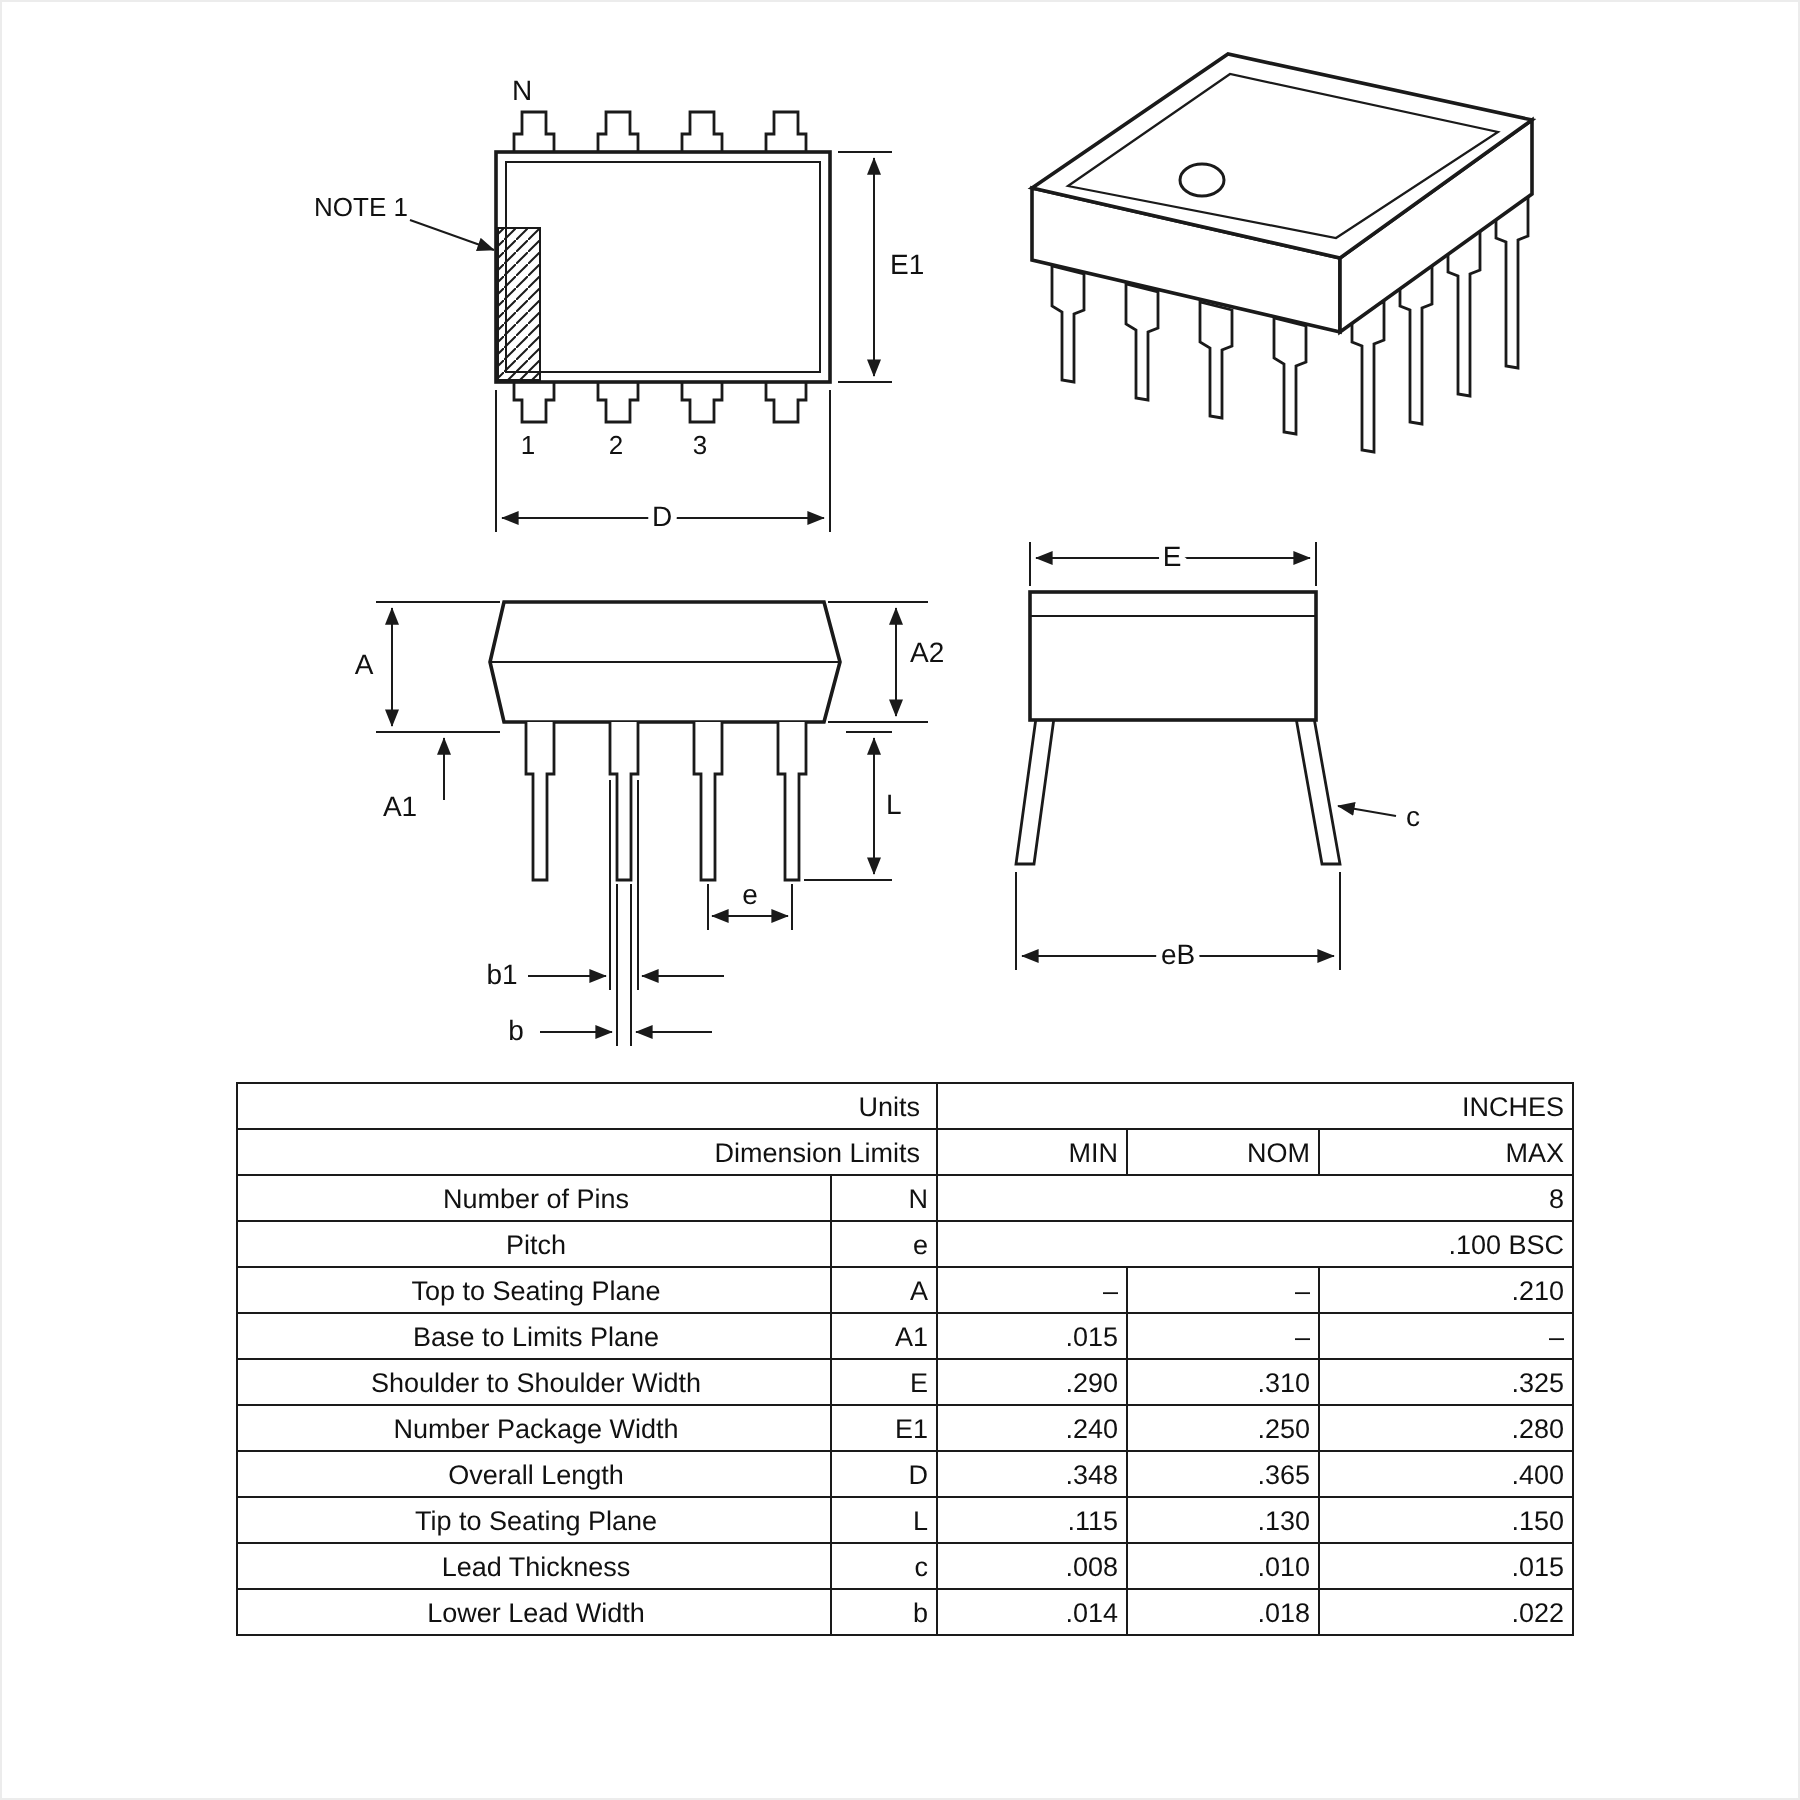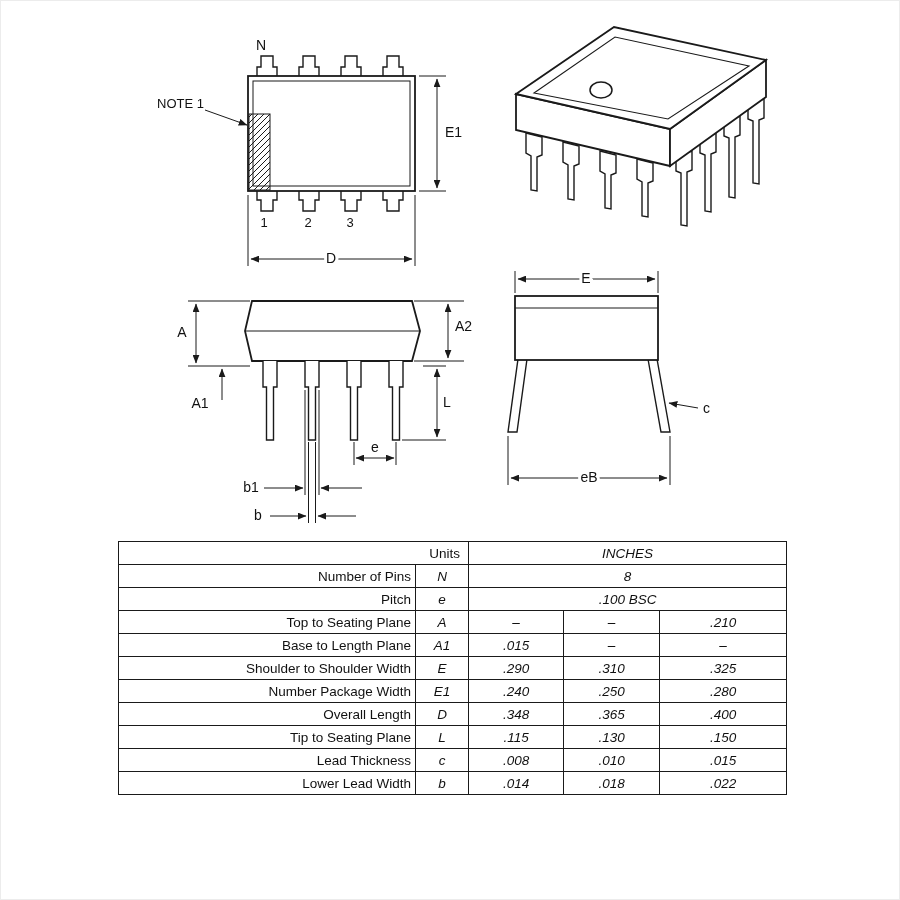--- a/index.html
+++ b/index.html
@@ -13,22 +13,22 @@
   .halo{paint-order:stroke;stroke:#fff;stroke-width:6px;}
   #dim-table{
     position:absolute;left:118px;top:541px;width:668px;
     border-collapse:collapse;table-layout:fixed;
     font-size:13.5px;color:#111;
   }
   #dim-table td{
     border:1px solid #1a1a1a;height:22px;padding:0 4px;
     overflow:hidden;white-space:nowrap;
   }
-  #dim-table td.name{text-align:right;padding-left:6px;}
-  #dim-table td.center{text-align:center;font-style:italic;}
+  #dim-table td.name{text-align:center;padding-left:6px;}
+  #dim-table td.center{text-align:right;}
   #dim-table td.right{text-align:right;padding-right:8px;}
 </style>
 </head>
 <body>
 
 
 
 <div class="page-frame"></div>
 
 <svg width="900" height="540" viewBox="0 0 900 540">
@@ -213,38 +213,44 @@
       <col style="width:95px">
       <col style="width:96px">
       <col style="width:127px">
   </colgroup>
   <tbody>
     <tr>
       <td colspan="2" class="right">Units</td>
       <td colspan="3" class="center">INCHES</td>
     </tr>
     <tr>
+      <td colspan="2" class="right">Dimension Limits</td>
+      <td class="center">MIN</td>
+      <td class="center">NOM</td>
+      <td class="center">MAX</td>
+    </tr>
+    <tr>
       <td class="name">Number of Pins</td>
       <td class="center">N</td>
       <td colspan="3" class="center">8</td>
     </tr>
     <tr>
       <td class="name">Pitch</td>
       <td class="center">e</td>
       <td colspan="3" class="center">.100 BSC</td>
     </tr>
     <tr>
       <td class="name">Top to Seating Plane</td>
       <td class="center">A</td>
       <td class="center">–</td>
       <td class="center">–</td>
       <td class="center">.210</td>
     </tr>
     <tr>
-      <td class="name">Base to Length Plane</td>
+      <td class="name">Base to Limits Plane</td>
       <td class="center">A1</td>
       <td class="center">.015</td>
       <td class="center">–</td>
       <td class="center">–</td>
     </tr>
     <tr>
       <td class="name">Shoulder to Shoulder Width</td>
       <td class="center">E</td>
       <td class="center">.290</td>
       <td class="center">.310</td>

